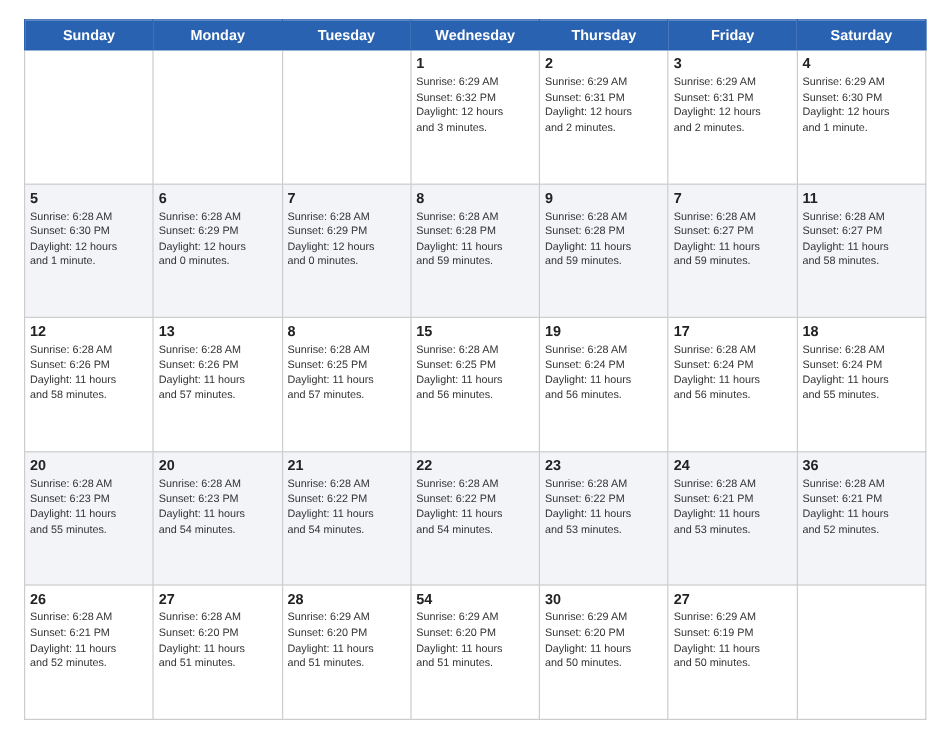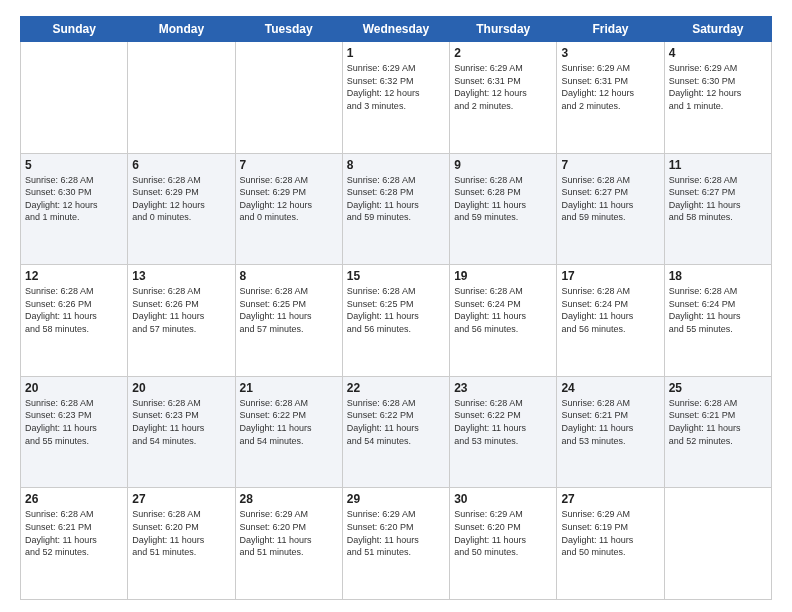--- a/index.html
+++ b/index.html
@@ -278,21 +278,21 @@
 and 53 minutes.</div>
           </td>
           <td>
             <div class="day-num">24</div>
             <div class="day-info" style="white-space: pre-line;">Sunrise: 6:28 AM
 Sunset: 6:21 PM
 Daylight: 11 hours
 and 53 minutes.</div>
           </td>
           <td>
-            <div class="day-num">25</div>
+            <div class="day-num">36</div>
             <div class="day-info" style="white-space: pre-line;">Sunrise: 6:28 AM
 Sunset: 6:21 PM
 Daylight: 11 hours
 and 52 minutes.</div>
           </td>
         </tr>
         <tr class="row-even">
           <td>
             <div class="day-num">26</div>
             <div class="day-info" style="white-space: pre-line;">Sunrise: 6:28 AM
@@ -308,21 +308,21 @@
 and 51 minutes.</div>
           </td>
           <td>
             <div class="day-num">28</div>
             <div class="day-info" style="white-space: pre-line;">Sunrise: 6:29 AM
 Sunset: 6:20 PM
 Daylight: 11 hours
 and 51 minutes.</div>
           </td>
           <td>
-            <div class="day-num">29</div>
+            <div class="day-num">54</div>
             <div class="day-info" style="white-space: pre-line;">Sunrise: 6:29 AM
 Sunset: 6:20 PM
 Daylight: 11 hours
 and 51 minutes.</div>
           </td>
           <td>
             <div class="day-num">30</div>
             <div class="day-info" style="white-space: pre-line;">Sunrise: 6:29 AM
 Sunset: 6:20 PM
 Daylight: 11 hours

